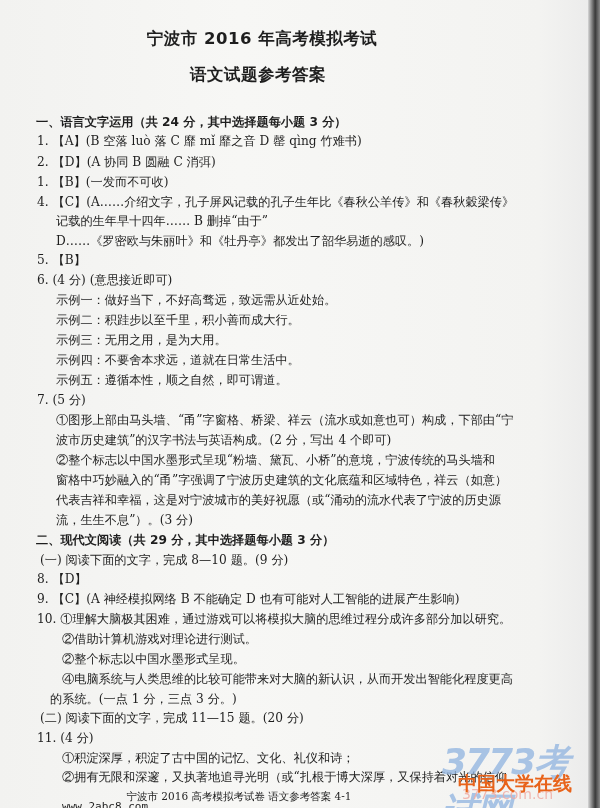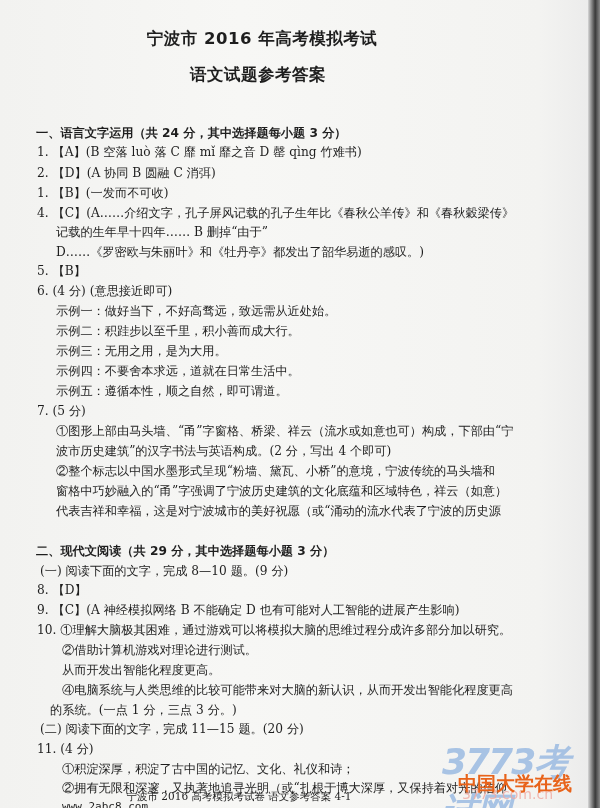--- a/index.html
+++ b/index.html
@@ -19,21 +19,21 @@
   }
   .title1 {
     position:absolute; top:28px; left:0; width:524px; text-align:center;
     font-family:"DejaVu Sans", sans-serif; font-weight:bold; font-size:16.5px; letter-spacing:0.5px;
   }
   .title2 {
     position:absolute; top:64px; left:0; width:516px; text-align:center;
     font-family:"DejaVu Sans", sans-serif; font-weight:bold; font-size:16.5px; letter-spacing:0.5px;
   }
   .ln {
-    position:absolute; white-space:nowrap; font-size:12.2px; line-height:18px;margin-top:11px;
+    position:absolute; white-space:nowrap; font-size:12.2px; line-height:18px;
   }
   .sec { font-family:"DejaVu Sans", sans-serif; font-weight:bold; font-size:12.2px; }
   .footer {
     position:absolute; top:768px; left:0; width:478px; text-align:center;
     font-size:10.5px;
   }
   .url {
     position:absolute; top:782px; left:62px;
     font-family:"DejaVu Sans Mono", "Liberation Mono", monospace; font-size:11px;
   }
@@ -74,28 +74,29 @@
   <div class="ln" style="top:311px;left:56px;">示例二：积跬步以至千里，积小善而成大行。</div>
   <div class="ln" style="top:331px;left:56px;">示例三：无用之用，是为大用。</div>
   <div class="ln" style="top:351px;left:56px;">示例四：不要舍本求远，道就在日常生活中。</div>
   <div class="ln" style="top:371px;left:56px;">示例五：遵循本性，顺之自然，即可谓道。</div>
   <div class="ln" style="top:391px;left:37px;">7. (5 分)</div>
   <div class="ln" style="top:411px;left:56px;">①图形上部由马头墙、“甬”字窗格、桥梁、祥云（流水或如意也可）构成，下部由“宁</div>
   <div class="ln" style="top:431px;left:56px;">波市历史建筑”的汉字书法与英语构成。(2 分，写出 4 个即可)</div>
   <div class="ln" style="top:451px;left:56px;">②整个标志以中国水墨形式呈现“粉墙、黛瓦、小桥”的意境，宁波传统的马头墙和</div>
   <div class="ln" style="top:471px;left:56px;">窗格中巧妙融入的“甬”字强调了宁波历史建筑的文化底蕴和区域特色，祥云（如意）</div>
   <div class="ln" style="top:491px;left:56px;">代表吉祥和幸福，这是对宁波城市的美好祝愿（或“涌动的流水代表了宁波的历史源</div>
+  <div class="ln" style="top:511px;left:56px;">流，生生不息”）。(3 分)</div>
 
   <div class="ln sec" style="top:531px;left:36px;">二、现代文阅读（共 29 分，其中选择题每小题 3 分）</div>
   <div class="ln" style="top:551px;left:40px;text-align:right;">(一) 阅读下面的文字，完成 8—10 题。(9 分)</div>
   <div class="ln" style="top:570px;left:37px;">8. 【D】</div>
   <div class="ln" style="top:590px;left:37px;">9. 【C】(A 神经模拟网络   B 不能确定   D 也有可能对人工智能的进展产生影响)</div>
   <div class="ln" style="top:610px;left:37px;">10. ①理解大脑极其困难，通过游戏可以将模拟大脑的思维过程分成许多部分加以研究。</div>
   <div class="ln" style="top:630px;left:62px;">②借助计算机游戏对理论进行测试。</div>
-  <div class="ln" style="top:650px;left:62px;">从而开发出智能化程度更高。</div>
+  <div class="ln" style="top:650px;left:62px;">②整个标志以中国水墨形式呈现。</div>
   <div class="ln" style="top:670px;left:62px;">④电脑系统与人类思维的比较可能带来对大脑的新认识，从而开发出智能化程度更高</div>
   <div class="ln" style="top:690px;left:50px;">的系统。(一点 1 分，三点 3 分。)</div>
 
   <div class="ln" style="top:709px;left:40px;">(二) 阅读下面的文字，完成 11—15 题。(20 分)</div>
   <div class="ln" style="top:729px;left:37px;">11. (4 分)</div>
   <div class="ln" style="top:749px;left:62px;text-align:right;">①积淀深厚，积淀了古中国的记忆、文化、礼仪和诗；</div>
   <div class="ln" style="top:768px;left:62px;">②拥有无限和深邃，又执著地追寻光明（或“扎根于博大深厚，又保持着对光的信仰</div>
 
   <div class="footer" style="top:790px;">宁波市 2016 高考模拟考试卷  语文参考答案  4-1</div>
   <div class="url" style="top:800px;">www.2abc8.com</div>

